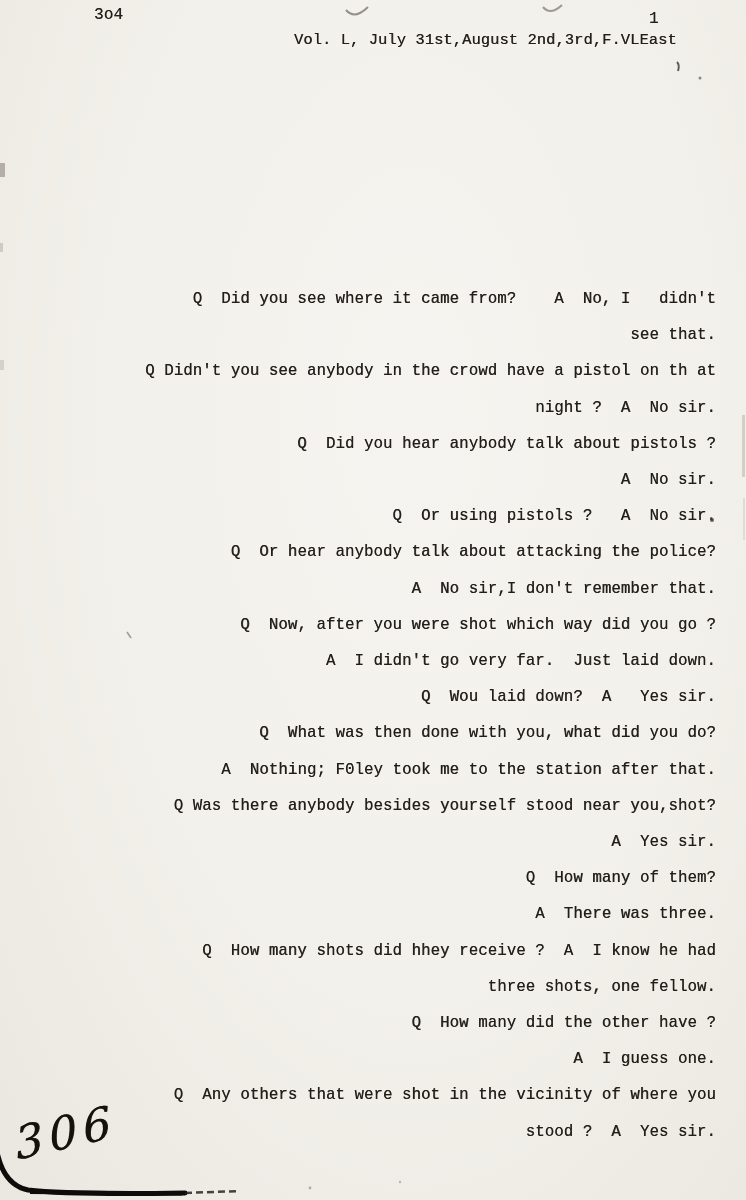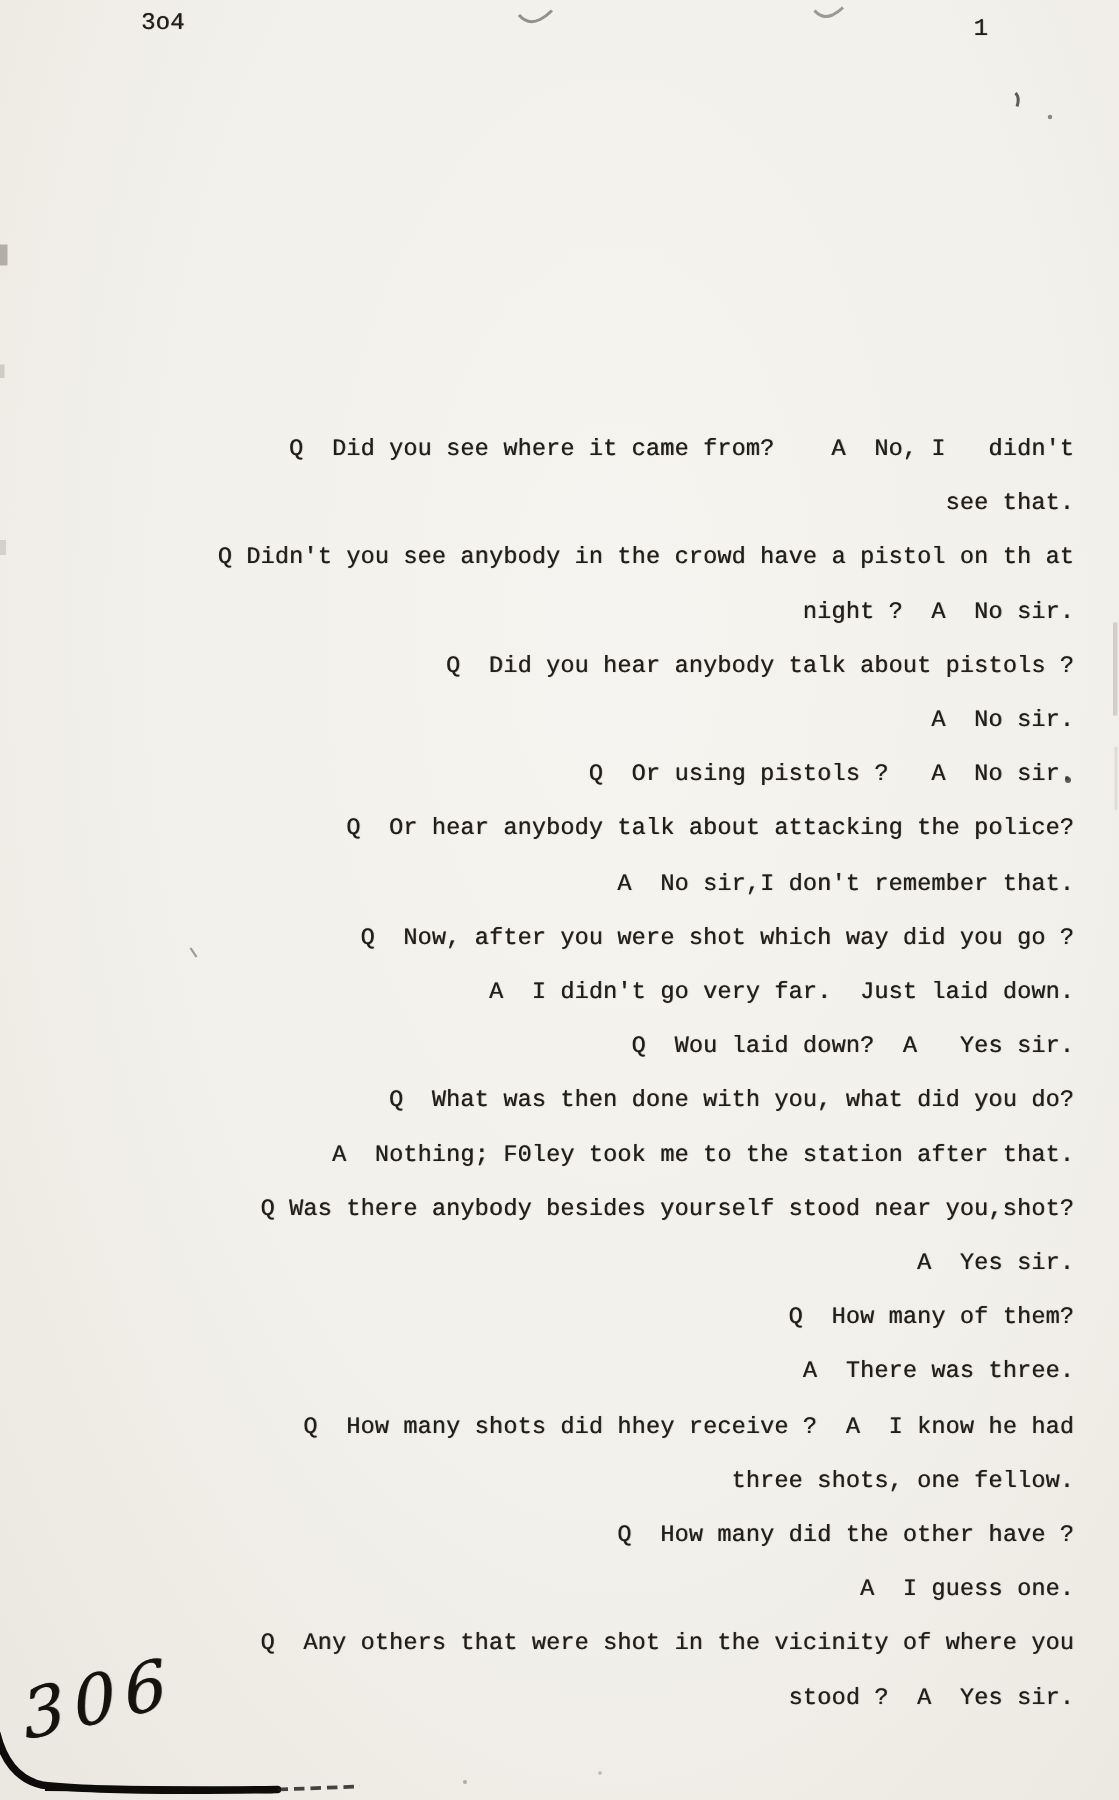--- a/index.html
+++ b/index.html
@@ -34,20 +34,21 @@
 </style>
 </head>
 <body>
 
 <div class="page">
 
   <span class="typed stamp-left">3o4</span>
 
   <span class="typed pagenum-right">1</span>
 
+  <div class="typed header-line">Vol. L, July 31st,August 2nd,3rd,F.VLEast</div>
 
   <div class="transcript typed" id="transcript"><div class="line">  Q  Did you see where it came from?    A  No, I   didn't</div><div class="line">see that.</div><div class="line">Q Didn't you see anybody in the crowd have a pistol on th at</div><div class="line">night ?  A  No sir.</div><div class="line"> Q  Did you hear anybody talk about pistols ?</div><div class="line"> A  No sir.</div><div class="line"> Q  Or using pistols ?   A  No sir.</div><div class="line"> Q  Or hear anybody talk about attacking the police?</div><div class="line"> A  No sir,I don't remember that.</div><div class="line"> Q  Now, after you were shot which way did you go ?</div><div class="line"> A  I didn't go very far.  Just laid down.</div><div class="line"> Q  Wou laid down?  A   Yes sir.</div><div class="line"> Q  What was then done with you, what did you do?</div><div class="line"> A  Nothing; F0ley took me to the station after that.</div><div class="line"> Q Was there anybody besides yourself stood near you,shot?</div><div class="line"> A  Yes sir.</div><div class="line"> Q  How many of them?</div><div class="line"> A  There was three.</div><div class="line"> Q  How many shots did hhey receive ?  A  I know he had</div><div class="line">three shots, one fellow.</div><div class="line"> Q  How many did the other have ?</div><div class="line"> A  I guess one.</div><div class="line"> Q  Any others that were shot in the vicinity of where you</div><div class="line">stood ?  A  Yes sir.</div></div>
 
   <div class="handwritten">306</div>
 
   <svg class="artifacts" viewBox="0 0 746 1200" aria-hidden="true">
 
     <path d="M346,10 q6,7 14,3 q4,-2 8,-6" stroke="#55504a" stroke-width="2" fill="none" opacity="0.6"></path>
     <path d="M543,7 q5,6 12,3 q4,-2 7,-5" stroke="#55504a" stroke-width="2" fill="none" opacity="0.55"></path>
 

